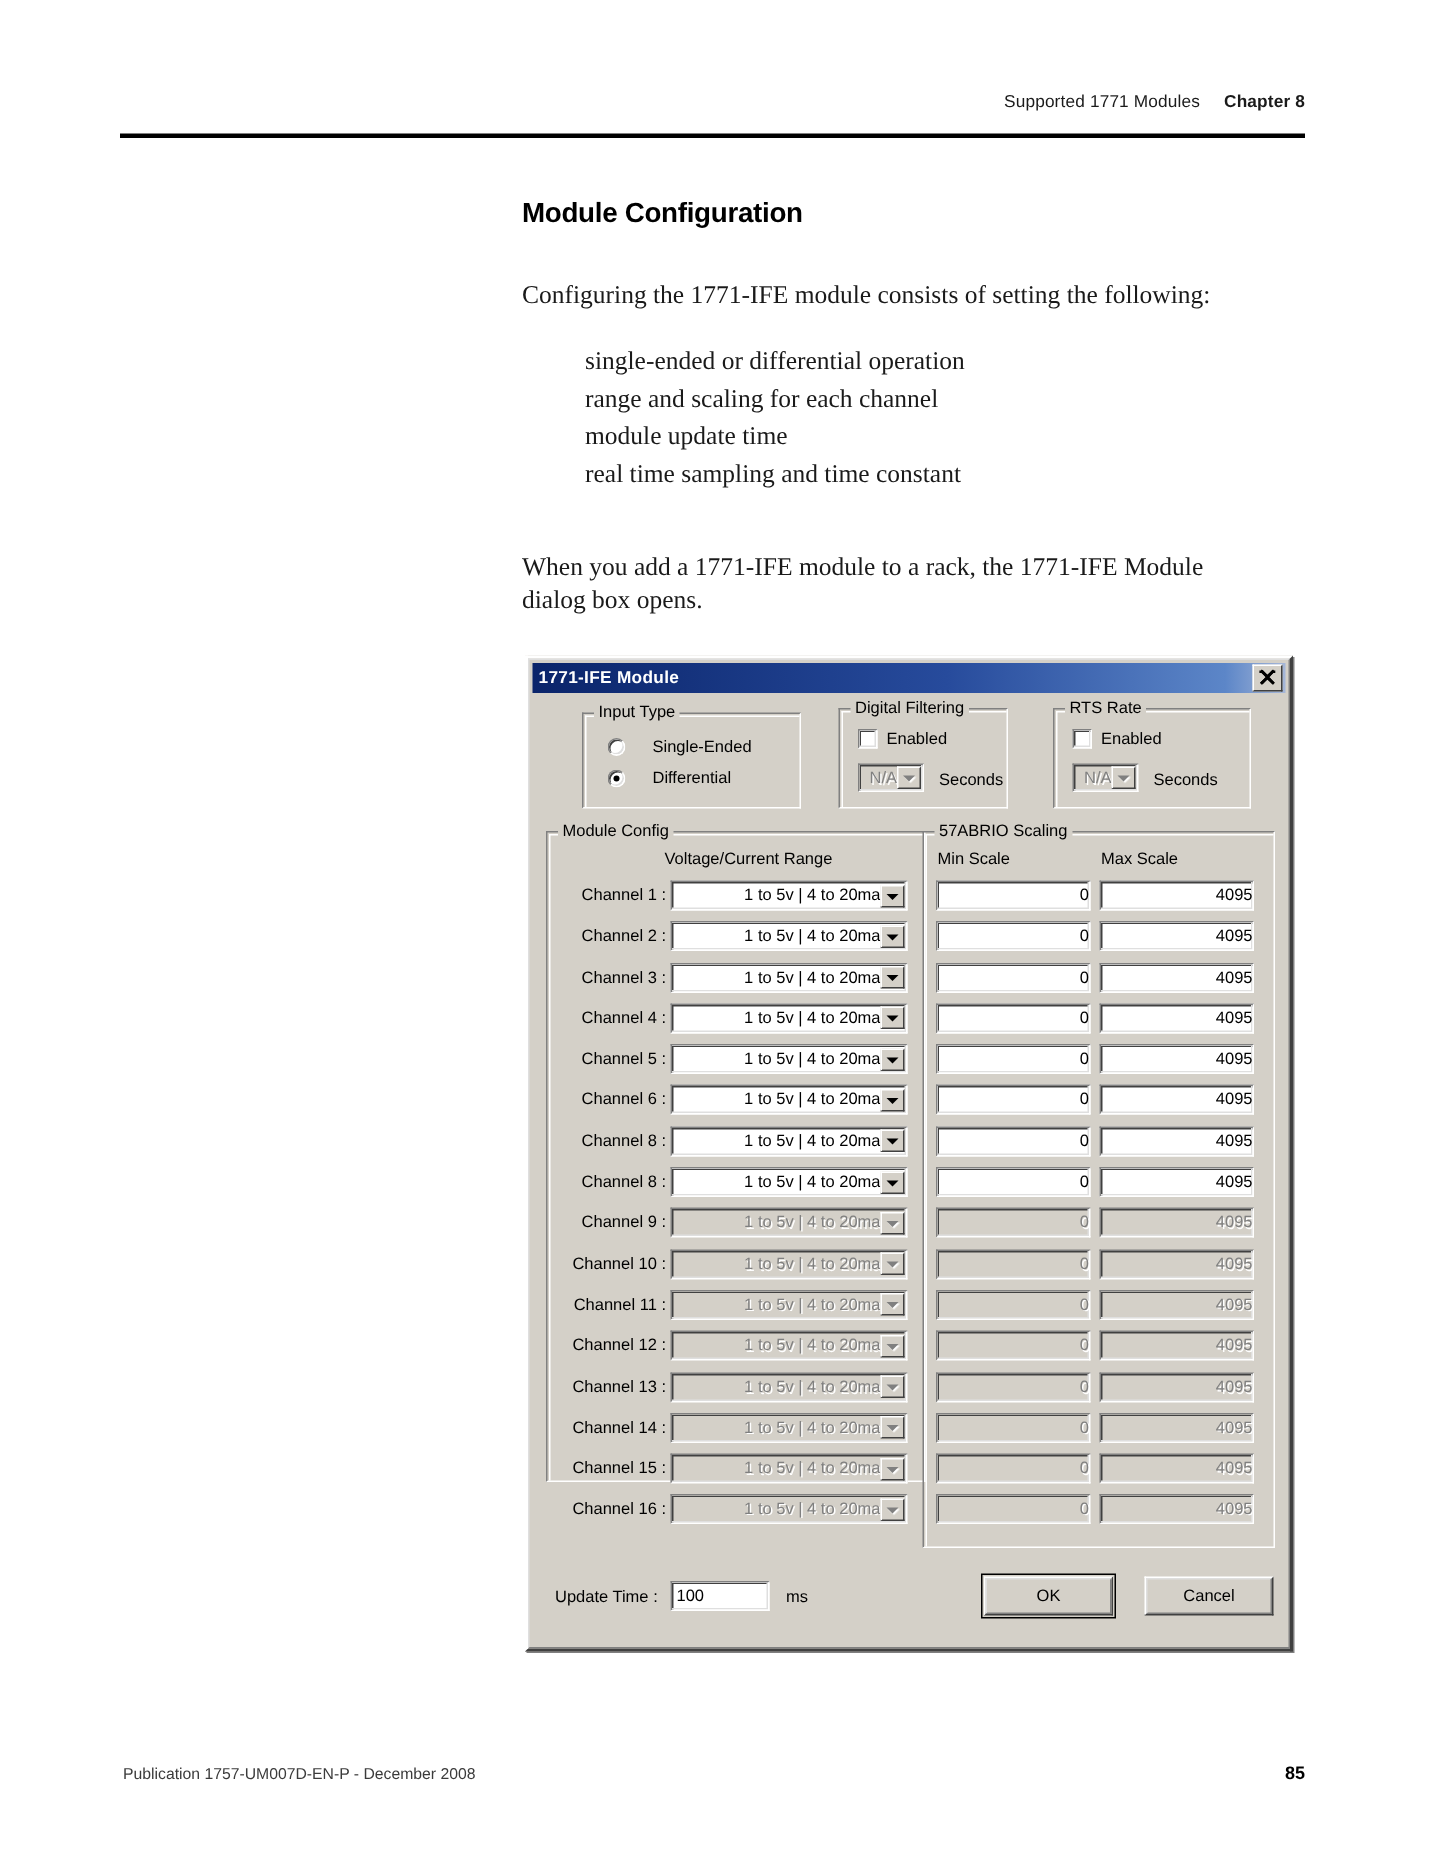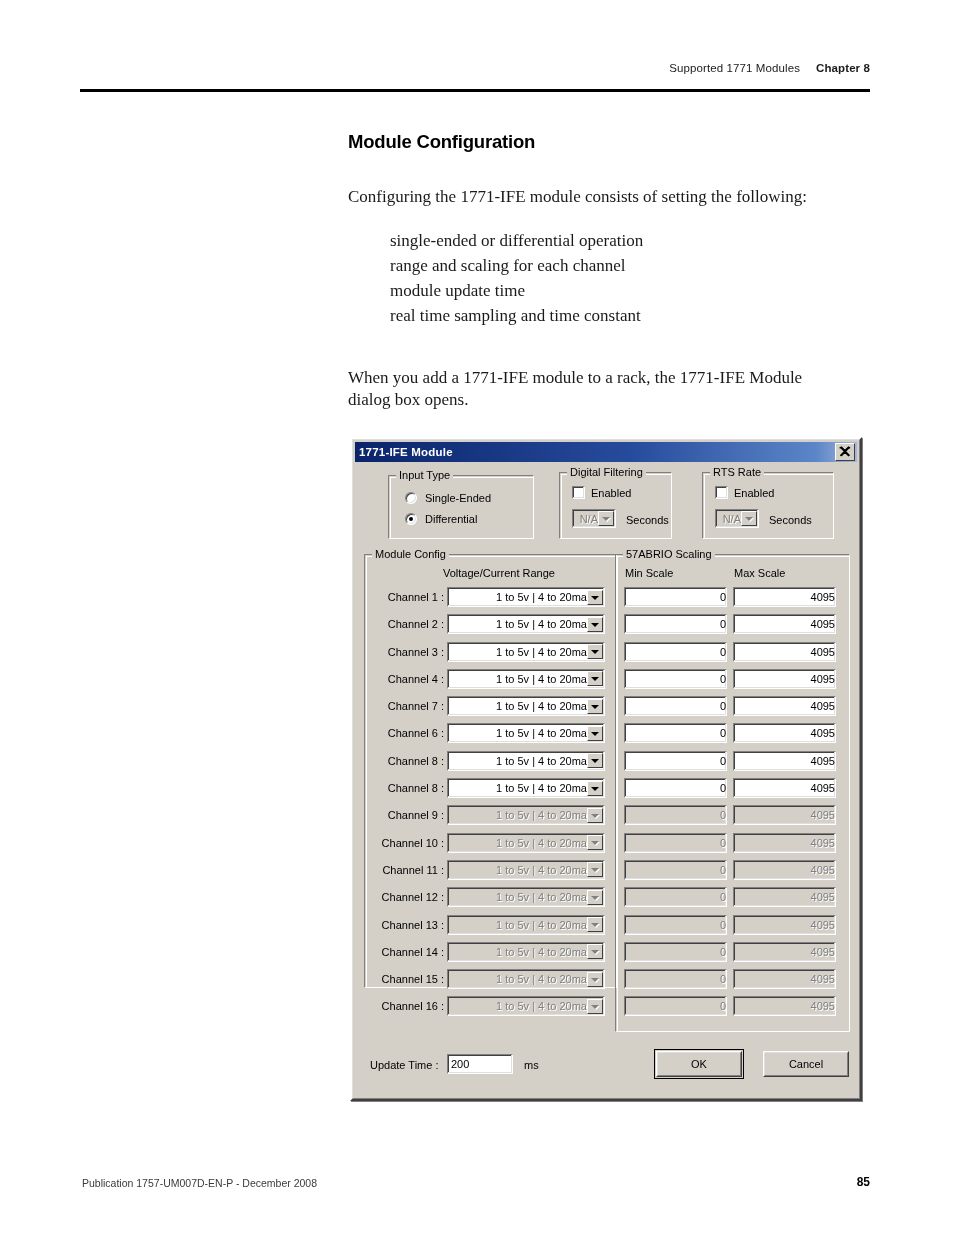--- a/index.html
+++ b/index.html
@@ -195,21 +195,21 @@
     font-size: 11px;
     z-index: 2;
     white-space: nowrap;
   }
 
   
   .radio-row {
     position: absolute;
     display: flex;
     align-items: center;
-    gap: 8px;
+    gap: 18px;
     font-size: 11px;
   }
   .radio {
     width: 12px; height: 12px;
     border-radius: 50%;
     background: #fff;
     border: 1px solid #808080;
     border-right-color: #ffffff;
     border-bottom-color: #ffffff;
     box-shadow: inset -1px -1px 0 #dfdfdf, inset 1px 1px 0 #404040;
@@ -525,21 +525,21 @@
             </div>
           </div>
           <div class="chan-row">
             <span class="chan-name">Channel 4 :</span>
             <div class="combo">
               <span class="combo-text">1 to 5v | 4 to 20ma</span>
               <span class="combo-arrow"></span>
             </div>
           </div>
           <div class="chan-row">
-            <span class="chan-name">Channel 7 :</span>
+            <span class="chan-name">Channel 5 :</span>
             <div class="combo">
               <span class="combo-text">1 to 5v | 4 to 20ma</span>
               <span class="combo-arrow"></span>
             </div>
           </div>
           <div class="chan-row">
             <span class="chan-name">Channel 6 :</span>
             <div class="combo">
               <span class="combo-text">1 to 5v | 4 to 20ma</span>
               <span class="combo-arrow"></span>
@@ -684,21 +684,21 @@
             <div class="txtbox disabled" style="left: 109px;">4095</div>
           </div>
           <div class="scale-row">
             <div class="txtbox disabled" style="left: 0px;">0</div>
             <div class="txtbox disabled" style="left: 109px;">4095</div>
           </div>
         </div>
     </div>
 
     <span class="update-lbl">Update Time :</span>
-    <div class="update-box">200</div>
+    <div class="update-box">100</div>
     <span class="ms-lbl">ms</span>
 
     <div class="btn default" style="left:304px;">
       <span class="btn-face"></span>
       <span class="btn-label">OK</span>
     </div>
     <div class="btn" style="left:411px;">
       <span class="btn-face"></span>
       <span class="btn-label">Cancel</span>
     </div>

